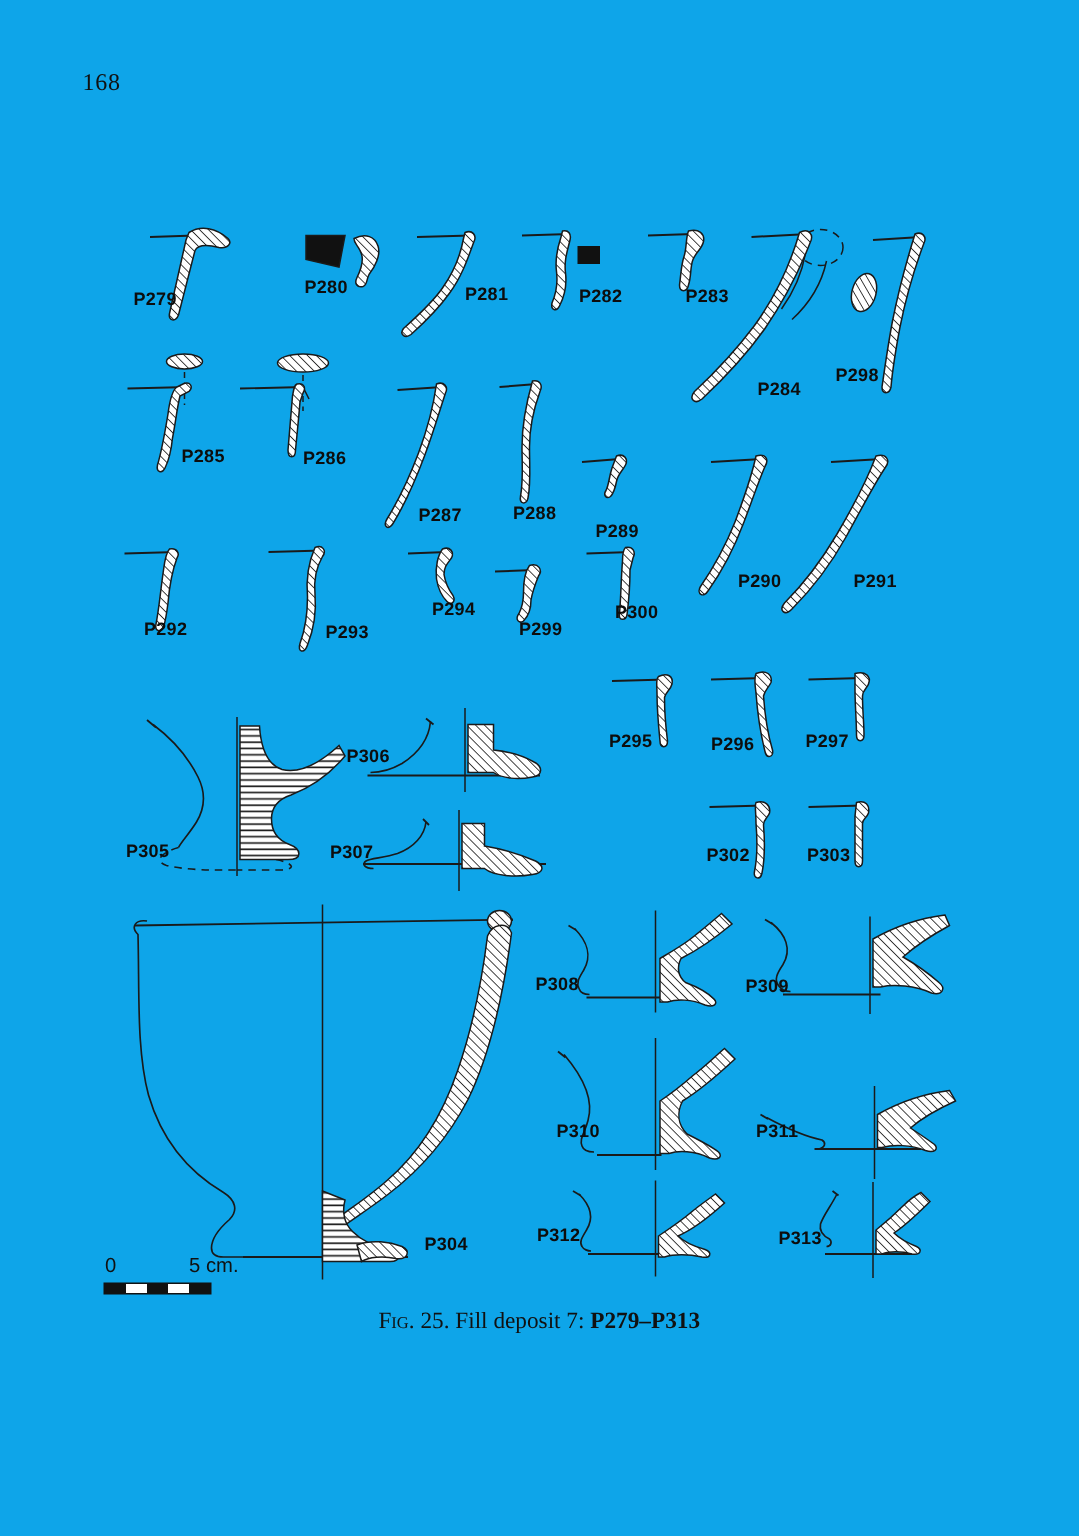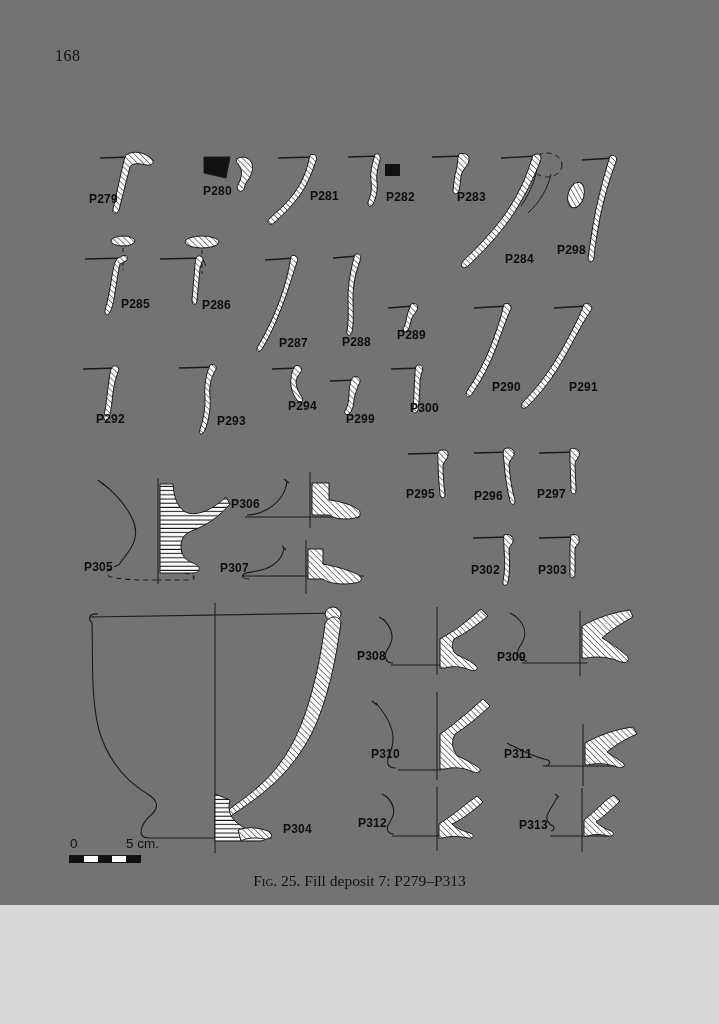--- a/index.html
+++ b/index.html
@@ -1,35 +1,35 @@
 <!DOCTYPE html>
 <html><head>
 <meta charset="utf-8">
 <style>
   html,body{margin:0;padding:0;background:#d9d9d9;}
-  .page{position:relative;width:719px;height:905px;background:#737373;margin:0 auto;
+  .page{position:relative;width:719px;height:1024px;background:#0ea5e9;margin:0 auto;
         font-family:"Liberation Serif",serif;color:#111;overflow:hidden;}
   .pageno{position:absolute;left:55px;top:47px;font-size:16px;letter-spacing:.5px;}
   .item{position:absolute;}
   .item svg{display:block;overflow:visible;}
   .lbl{position:absolute;font-family:"Liberation Sans",sans-serif;font-weight:700;
        font-size:12px;color:#0d0d0d;white-space:nowrap;letter-spacing:.2px;}
   .scalebar{position:absolute;left:64px;top:836px;width:120px;height:30px;
             font-family:"Liberation Sans",sans-serif;font-size:13.5px;}
   .scalebar .z{position:absolute;left:6px;top:0;}
   .scalebar .f{position:absolute;left:62px;top:0;}
   .scalebar .bar{position:absolute;left:5px;top:19px;width:70px;height:6px;
                  border:1px solid #111;display:flex;box-sizing:content-box;}
   .scalebar .bar span{flex:1;}
   .scalebar .bar span:nth-child(odd){background:#111;}
   .scalebar .bar span:nth-child(even){background:#fff;}
   .caption{position:absolute;left:0;top:872px;width:100%;text-align:center;
            font-size:15.5px;}
   .caption .figlbl{font-variant:small-caps;}
-  .caption .rng{font-weight:400;margin-top:18px;}
+  .caption .rng{font-weight:700;margin-top:18px;}
 </style>
 </head>
 <body>
 
 <svg width="0" height="0" style="position:absolute" aria-hidden="true">
   <defs>
     <pattern id="dh" width="4.2" height="4.2" patternUnits="userSpaceOnUse" patternTransform="rotate(-45)">
       <rect width="4.2" height="4.2" fill="#fff"></rect>
       <line x1="0" y1="0" x2="0" y2="4.2" stroke="#1a1a1a" stroke-width="1.1"></line>
     </pattern>
@@ -140,21 +140,21 @@
       <path d="M27,2 C32,1 34,5 32,9 C28,20 25,32 25,46 C25,60 26,70 24,80 C23,85 18,84 19,79 C21,68 20,58 20,46 C20,32 23,16 27,2 Z" fill="url(#dh)" stroke-width="1"></path>
     </svg>
     <span class="lbl" style="left:14px;top:83px">P288</span>
   </div>
 
   <div class="item" style="left:385px;top:300px">
     <svg width="54" height="56" stroke="#1a1a1a">
       <line x1="3" y1="8" x2="28" y2="6" stroke-width="1.3"></line>
       <path d="M26,4 C31,2 34,6 32,10 C30,14 27,16 26,21 C25,26 24,29 22,31 C19,33 17,30 19,27 C21,23 21,18 23,12 Z" fill="url(#dh)" stroke-width="1"></path>
     </svg>
-    <span class="lbl" style="left:12px;top:28px">P289</span>
+    <span class="lbl" style="left:12px;top:47px">P289</span>
   </div>
 
   <div class="item" style="left:462px;top:300px">
     <svg width="68" height="106" stroke="#1a1a1a">
       <line x1="12" y1="8" x2="46" y2="6" stroke-width="1.3"></line>
       <path d="M42,4 C48,2 51,6 48,11 C44,20 40,32 34,48 C28,64 20,80 10,94 C7,99 2,96 5,91 C14,78 22,63 28,48 C34,32 39,18 42,4 Z" fill="url(#dh)" stroke-width="1"></path>
     </svg>
     <span class="lbl" style="left:30px;top:80px">P290</span>
   </div>
 

